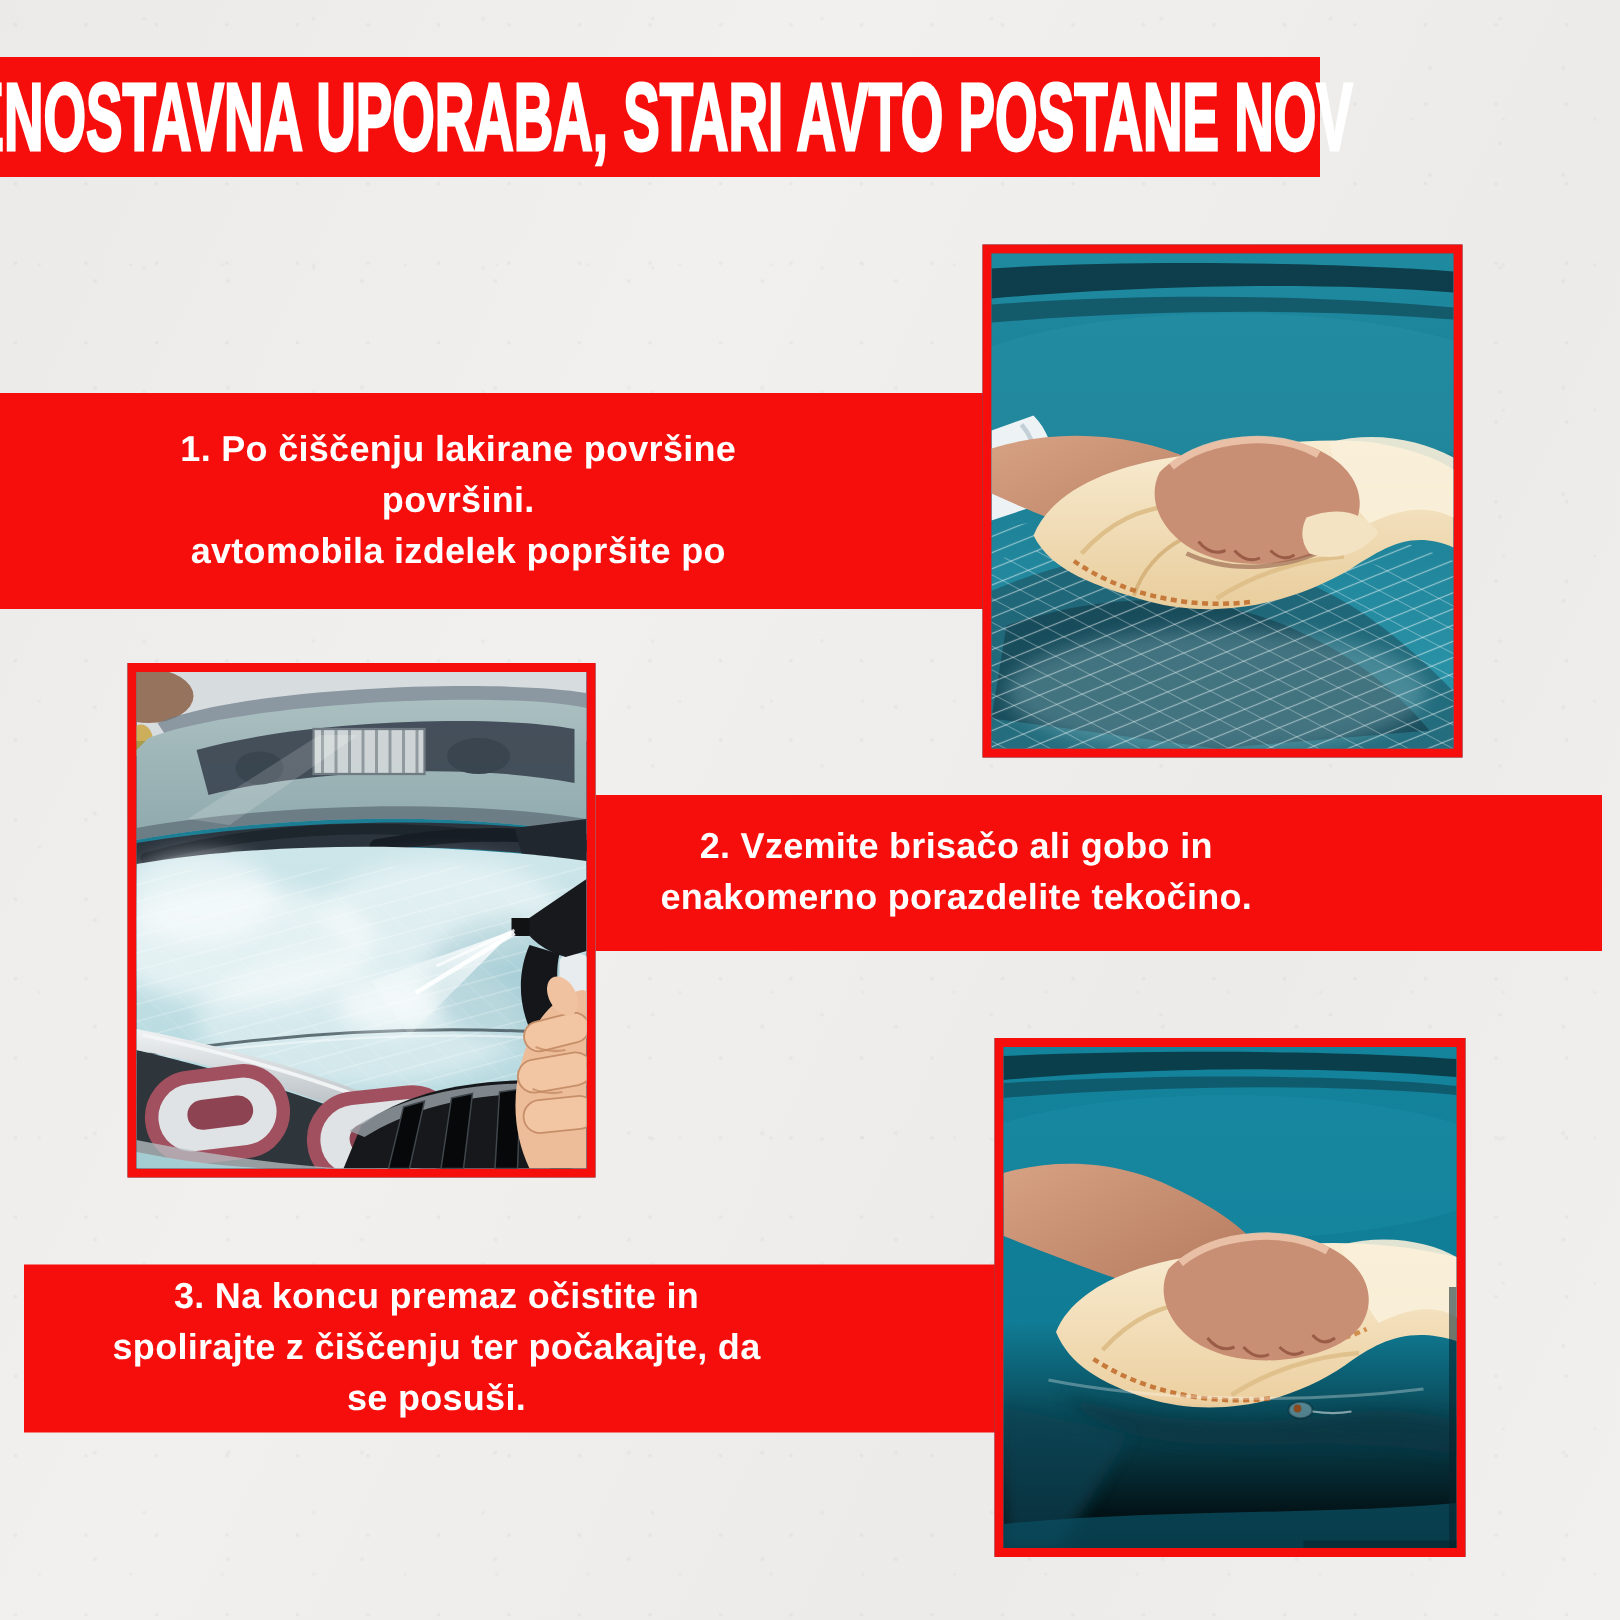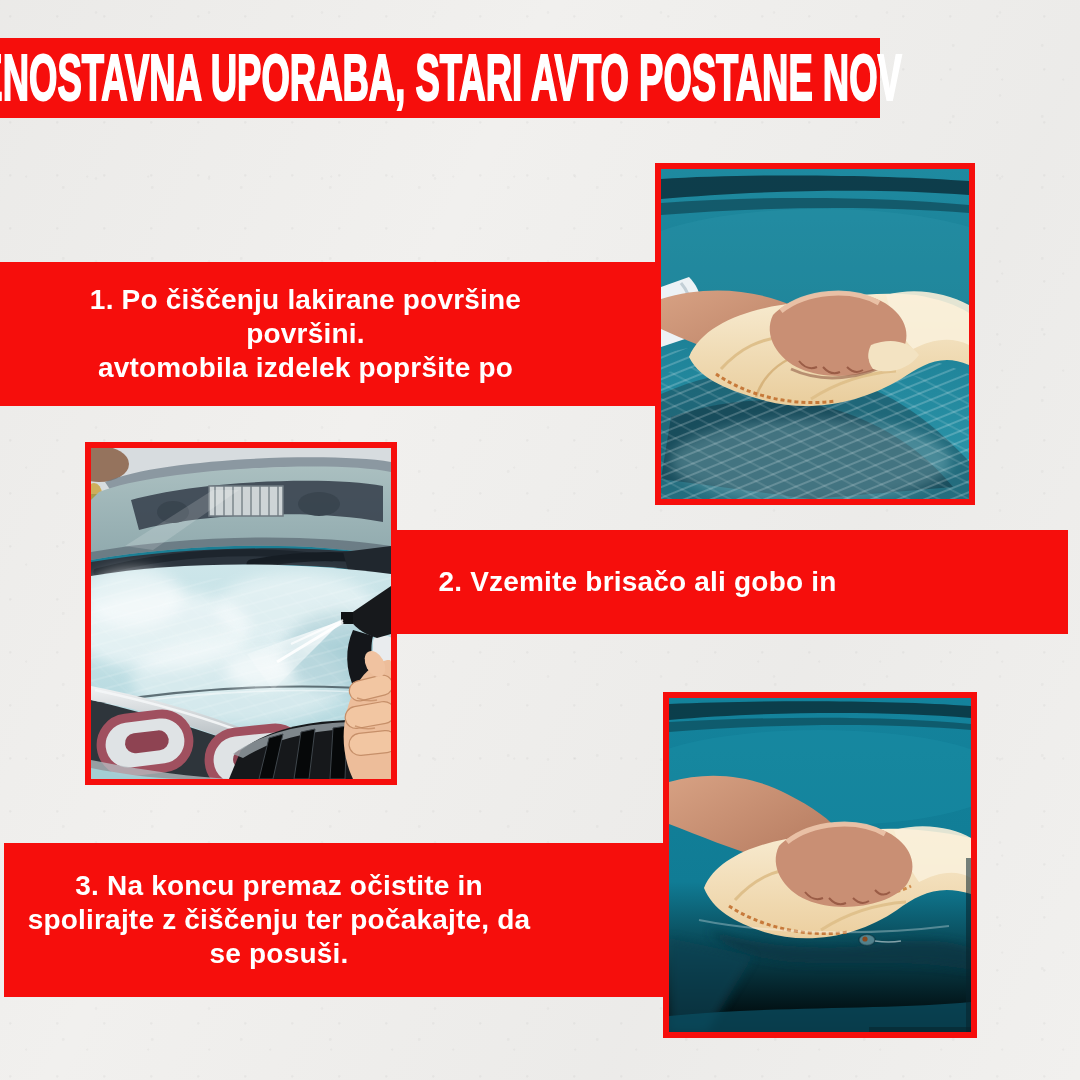--- a/index.html
+++ b/index.html
@@ -20,26 +20,26 @@
   .banner{position:absolute;background:#f60e0c;display:flex;align-items:center;justify-content:center;}
 
   .header-banner{left:0;top:38px;width:880px;height:80px;}
   .header-text{
     display:inline-block;white-space:nowrap;color:#ffffff;
     font-weight:700;font-size:64px;letter-spacing:0px;
     transform:scaleX(0.57);transform-origin:center;
     -webkit-text-stroke:2px #ffffff;
   }
 
-  .step-banner .step-text{margin:0;text-align:center;color:#ffffff;font-weight:700;font-size:28px;line-height:34px;letter-spacing:0.2px;}
+  .step-banner .step-text{margin:0;text-align:center;color:#ffffff;font-weight:700;font-size:24px;line-height:34px;letter-spacing:0.2px;}
   .step-text span{display:block;white-space:nowrap;}
 
   .step-1{left:0;top:262px;width:661px;height:144px;padding-right:50px;box-sizing:border-box;}
   .step-2{left:397px;top:530px;width:671px;height:104px;padding-right:190px;box-sizing:border-box;}
-  .step-3{left:4px;top:843px;width:660px;height:154px;padding-right:110px;box-sizing:border-box;}
+  .step-3{left:16px;top:843px;width:660px;height:112px;padding-right:110px;box-sizing:border-box;}
 
   .photo{position:absolute;margin:0;padding:0;border:6px solid #f60e0c;background:#1b7e94;z-index:2;}
   .photo svg{display:block;width:100%;height:100%;}
   .photo-a{left:655px;top:163px;width:308px;height:330px;}
   .photo-b{left:85px;top:442px;width:300px;height:331px;}
   .photo-c{left:663px;top:692px;width:302px;height:334px;}
 </style>
 </head>
 <body>
 
@@ -234,20 +234,21 @@
         </g>
         <ellipse cx="284" cy="216" rx="9" ry="14" fill="#f0c2a0" transform="rotate(-28 284 216)"></ellipse>
         <path d="M266,250 q10,4 20,2 M264,278 q10,4 20,2" stroke="#c1885f" stroke-width="1.5" fill="none" opacity="0.7"></path>
       </g>
     </svg>
   </figure>
 
   <div class="banner step-banner step-2">
     <p class="step-text">
       <span>2. Vzemite brisačo ali gobo in</span>
+      <span>enakomerno porazdelite tekočino.</span>
     </p>
   </div>
 
   <figure class="photo photo-c">
     <svg viewBox="0 0 302 334" preserveAspectRatio="none">
       <defs>
         <linearGradient id="tealC" x1="0" y1="0" x2="0" y2="1">
           <stop offset="0" stop-color="#14839c"></stop>
             <stop offset="0.55" stop-color="#107c95"></stop>
             <stop offset="1" stop-color="#0d6largest" stop-opacity="1"></stop>

